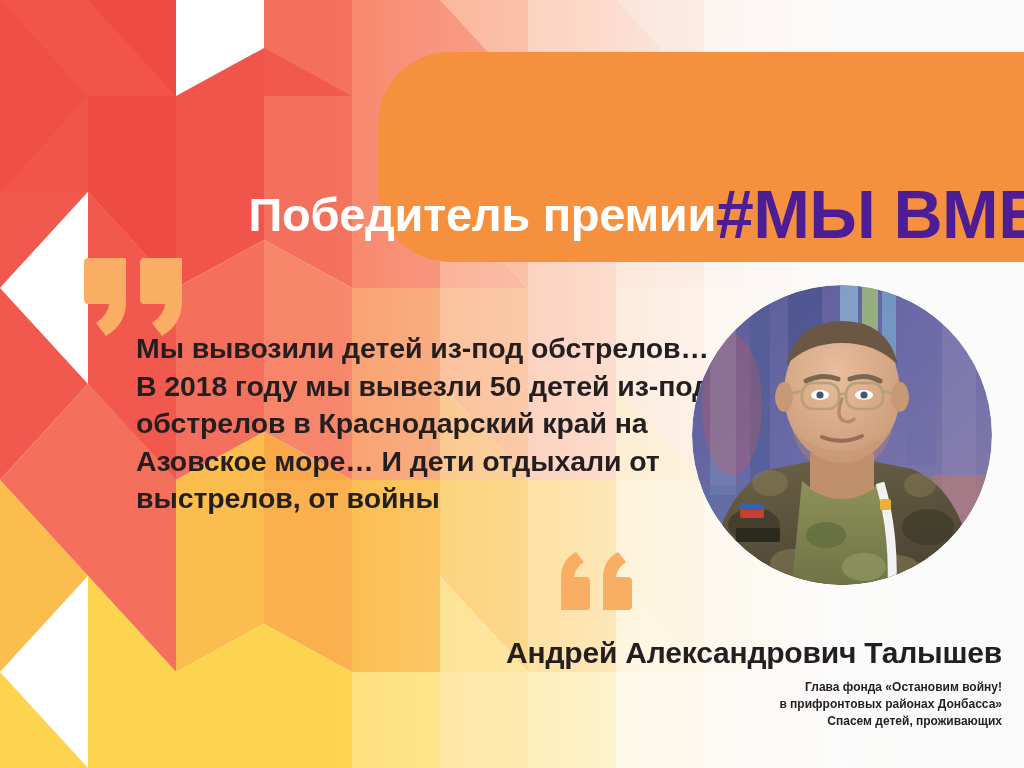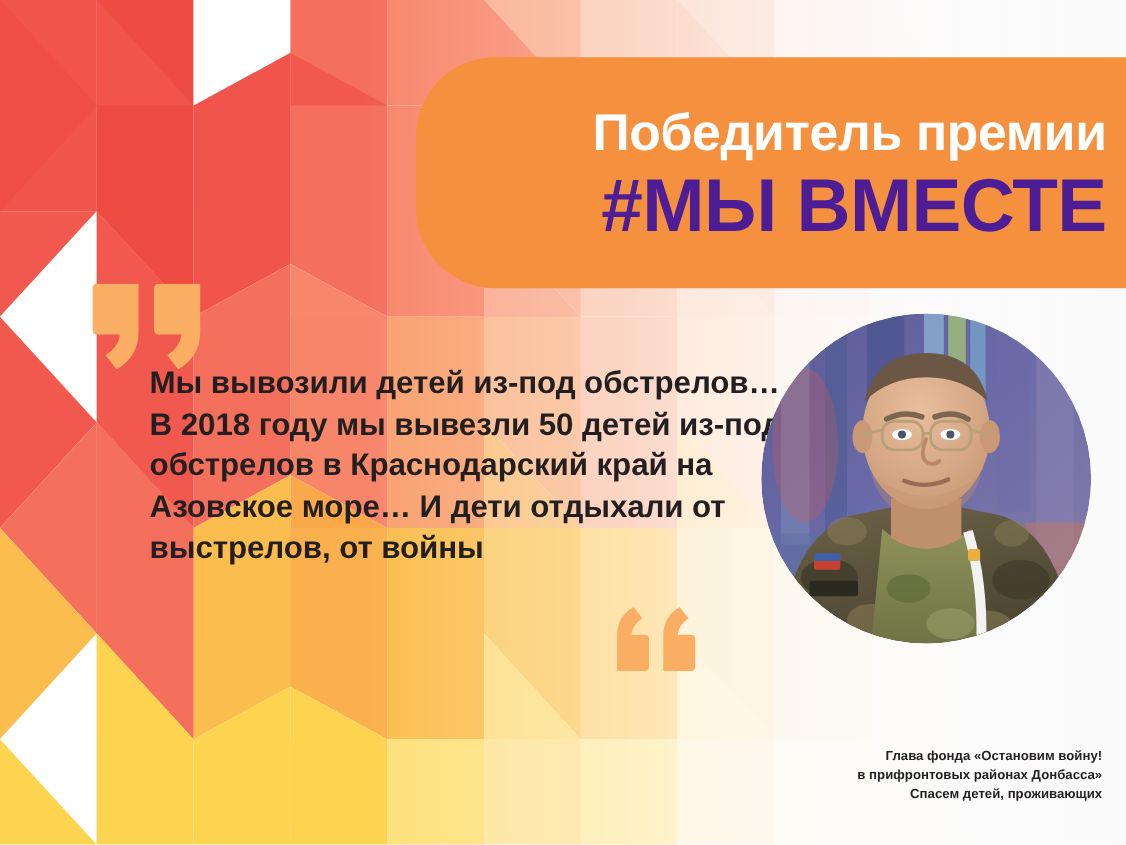--- a/index.html
+++ b/index.html
@@ -35,21 +35,20 @@
     left: 378px;
     top: 52px;
     width: 646px;
     height: 210px;
     background: #F5913E;
     border-top-left-radius: 72px;
     border-bottom-left-radius: 72px;
     box-sizing: border-box;
     padding: 16px 18px 14px 40px;
     display: flex;
-    flex-direction: column;
     justify-content: center;
     align-items: flex-end;
   }
   .banner-line1 {
     color: #FFFFFF;
     font-size: 47px;
     font-weight: bold;
     line-height: 1.0;
     letter-spacing: -0.3px;
     white-space: nowrap;
@@ -357,20 +356,21 @@
 
         <path d="M150 114 q-7 18 2 22 q6 2 10 -2" stroke="#B98866" stroke-width="3.4" fill="none" stroke-linecap="round"></path>
 
         <path d="M130 152 q20 8 40 -1" stroke="#9C6A56" stroke-width="4" fill="none" stroke-linecap="round"></path>
 
         <path d="M100 146 q50 40 100 0 q-10 38 -50 40 q-40 -2 -50 -40 Z" fill="#C28F6B" opacity="0.35"></path>
       </g>
     </svg>
   </div>
 
+  <div class="person-name">Андрей Александрович Талышев</div>
 
   <div class="person-role">
     <span>Глава фонда «Остановим войну!</span>
     <span>в прифронтовых районах Донбасса»</span>
     <span>Спасем детей, проживающих</span>
   </div>
 
 </div>
 
 </body></html>

